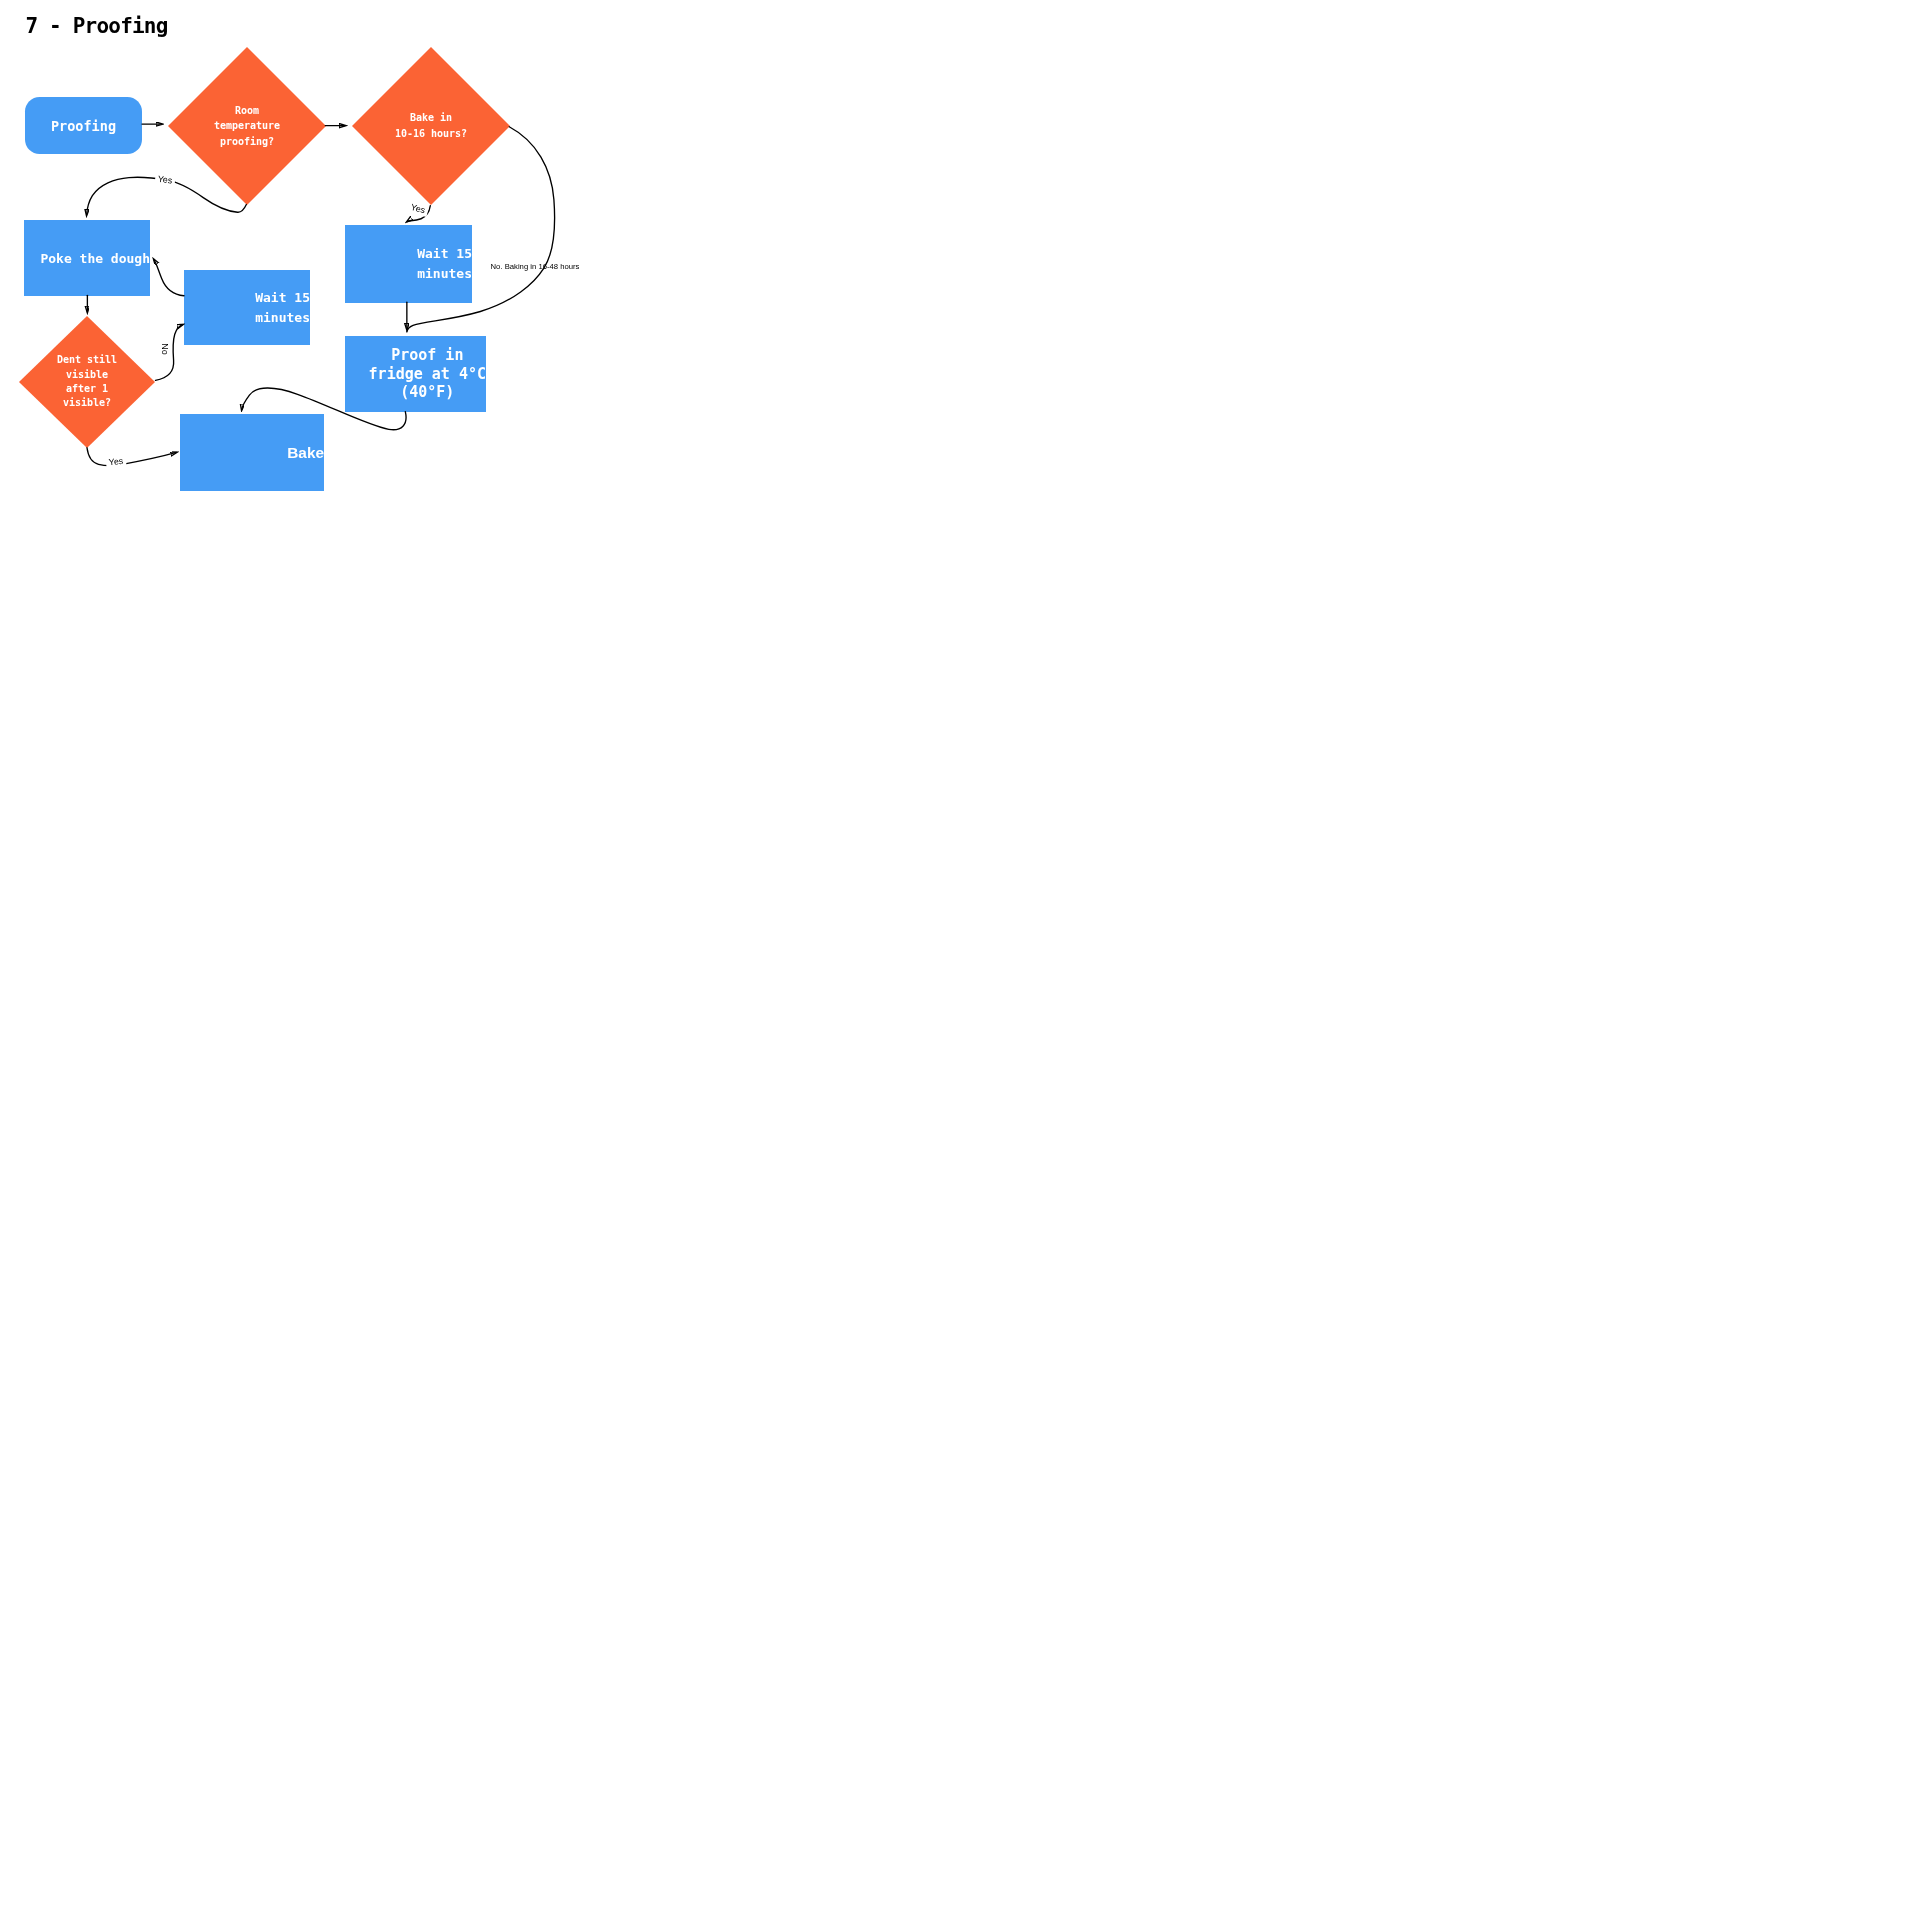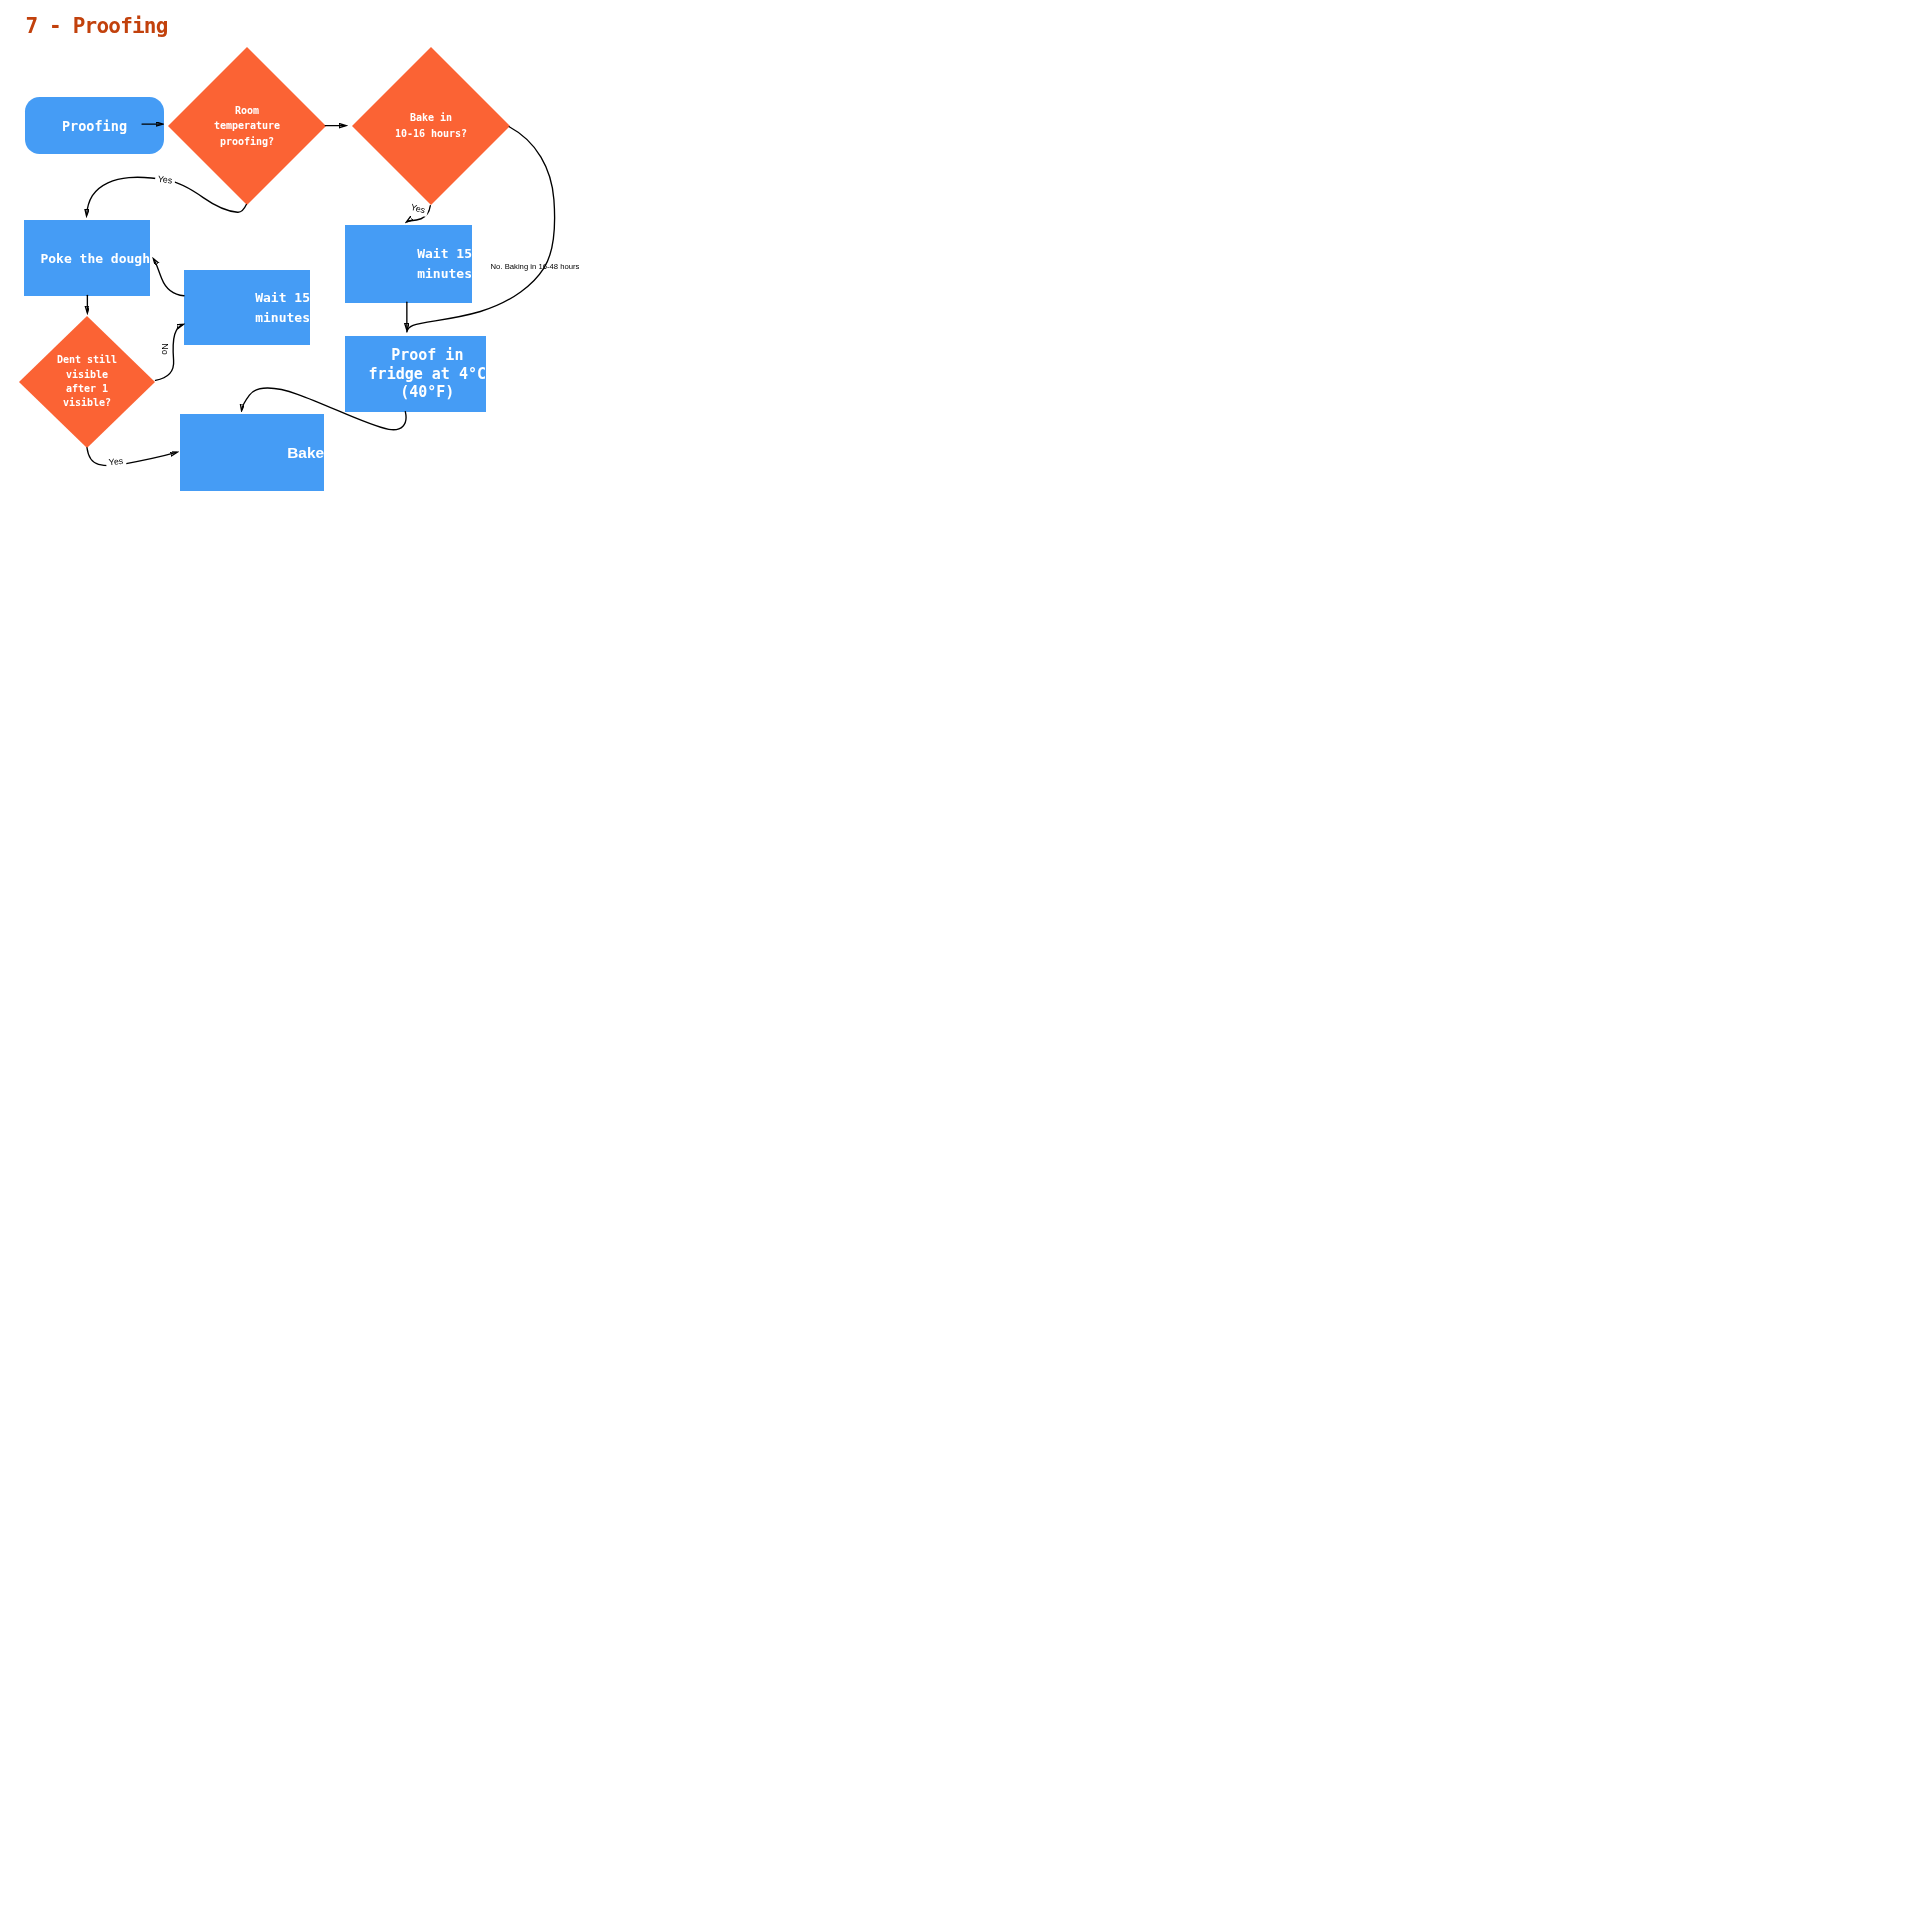--- a/index.html
+++ b/index.html
@@ -2,37 +2,37 @@
 <html style="font-size:6.2px"><head>
 <meta charset="utf-8">
 <style>
   html,body{margin:0;padding:0;background:#ffffff;}
   body{font-family:"Liberation Sans",sans-serif;}
   .canvas{position:relative;width:592px;height:491px;background:#ffffff;overflow:hidden;}
 
   .page-title{
     position:absolute;left:25.4px;top:14px;margin:0;
     font-family:"DejaVu Sans Mono","Liberation Mono",monospace;
-    font-weight:bold;font-size:21px;letter-spacing:-0.8px;color:#c2410c;
+    font-weight:bold;font-size:21px;letter-spacing:-0.8px;color:#000000;
   }
 
   .node{
     position:absolute;display:flex;align-items:center;justify-content:center;
     text-align:center;color:#ffffff;z-index:1;
     font-family:"DejaVu Sans Mono","Liberation Mono",monospace;font-weight:bold;
   }
   .rect{background:#459CF5;justify-content:flex-end;}
   .rounded{background:#459CF5;border-radius:14.6px;}
   .diamond{
     background:#FB6334;
     clip-path:polygon(50% 0,100% 50%,50% 100%,0 50%);
   }
   .node .line{display:block;}
 
-  .n-start{left:25px;top:97px;width:139px;height:57px;font-size:13.5px;}
+  .n-start{left:25px;top:97px;width:117px;height:57px;font-size:13.5px;}
   .d-room{left:168px;top:47px;width:158px;height:158px;font-size:10px;line-height:15.4px;}
   .d-baketime{left:352px;top:47px;width:158px;height:158px;font-size:10px;line-height:16px;}
   .n-poke{left:24px;top:220px;width:126px;height:76px;font-size:13px;}
   .d-dent{left:19px;top:316px;width:136px;height:132px;font-size:10px;line-height:14.3px;}
   .n-waitmid{left:184px;top:270px;width:126px;height:75px;font-size:13px;line-height:20px;}
   .n-waitright{left:345px;top:225px;width:127px;height:78px;font-size:13px;line-height:20px;}
   .n-fridge{left:345px;top:336px;width:141px;height:76px;font-size:15px;line-height:18.5px;}
   .n-bake{left:180px;top:414px;width:126px;height:77px;
     font-family:"Liberation Sans",sans-serif;font-weight:bold;font-size:15.4px;padding-left:18px;}
 

